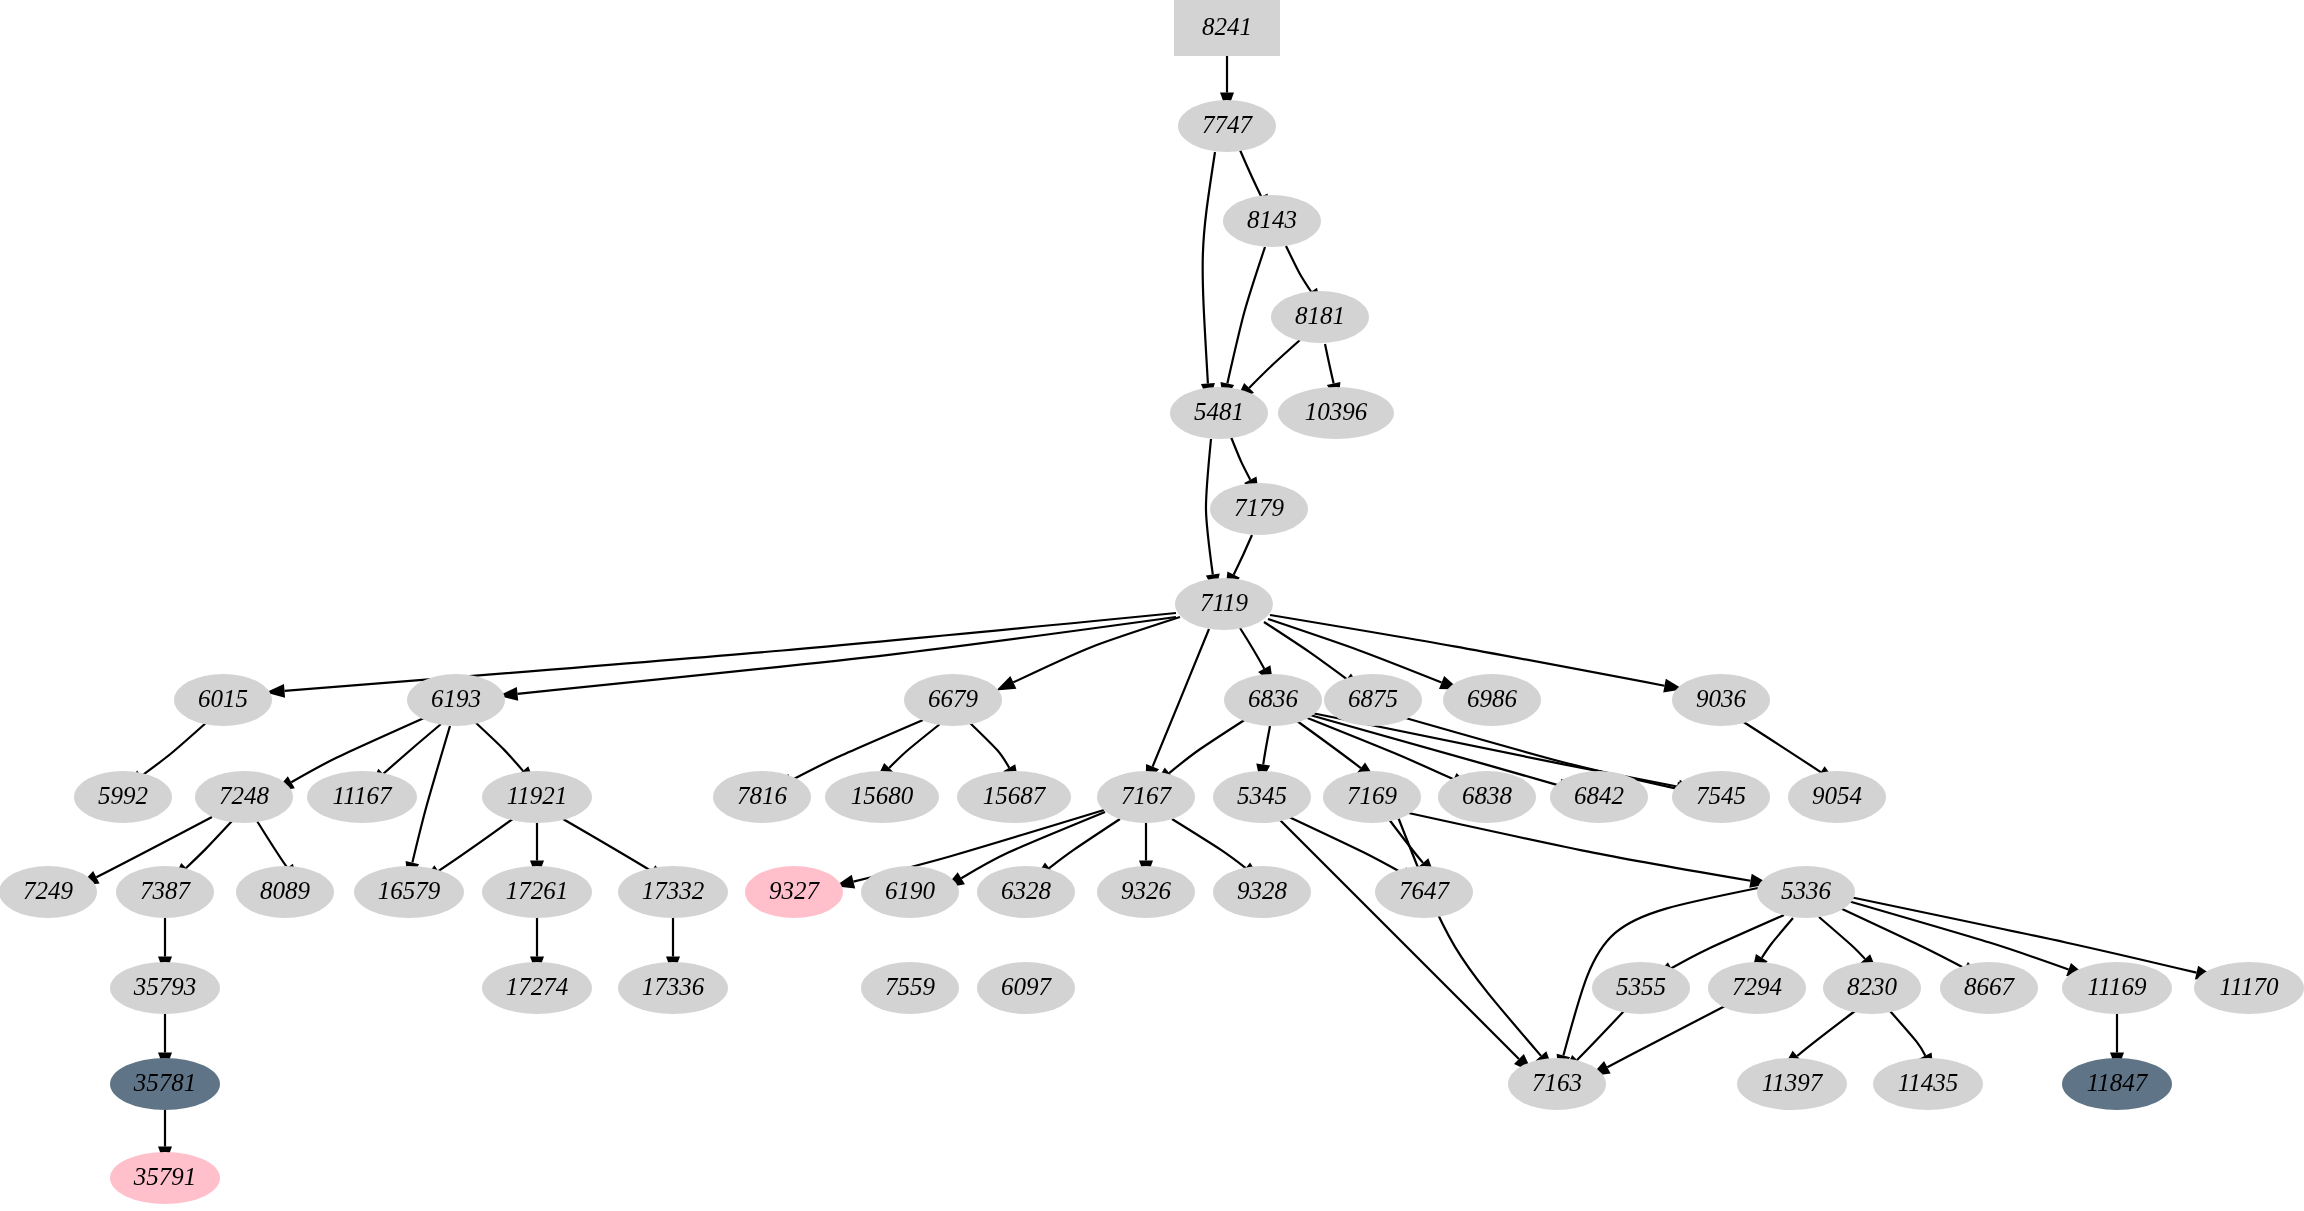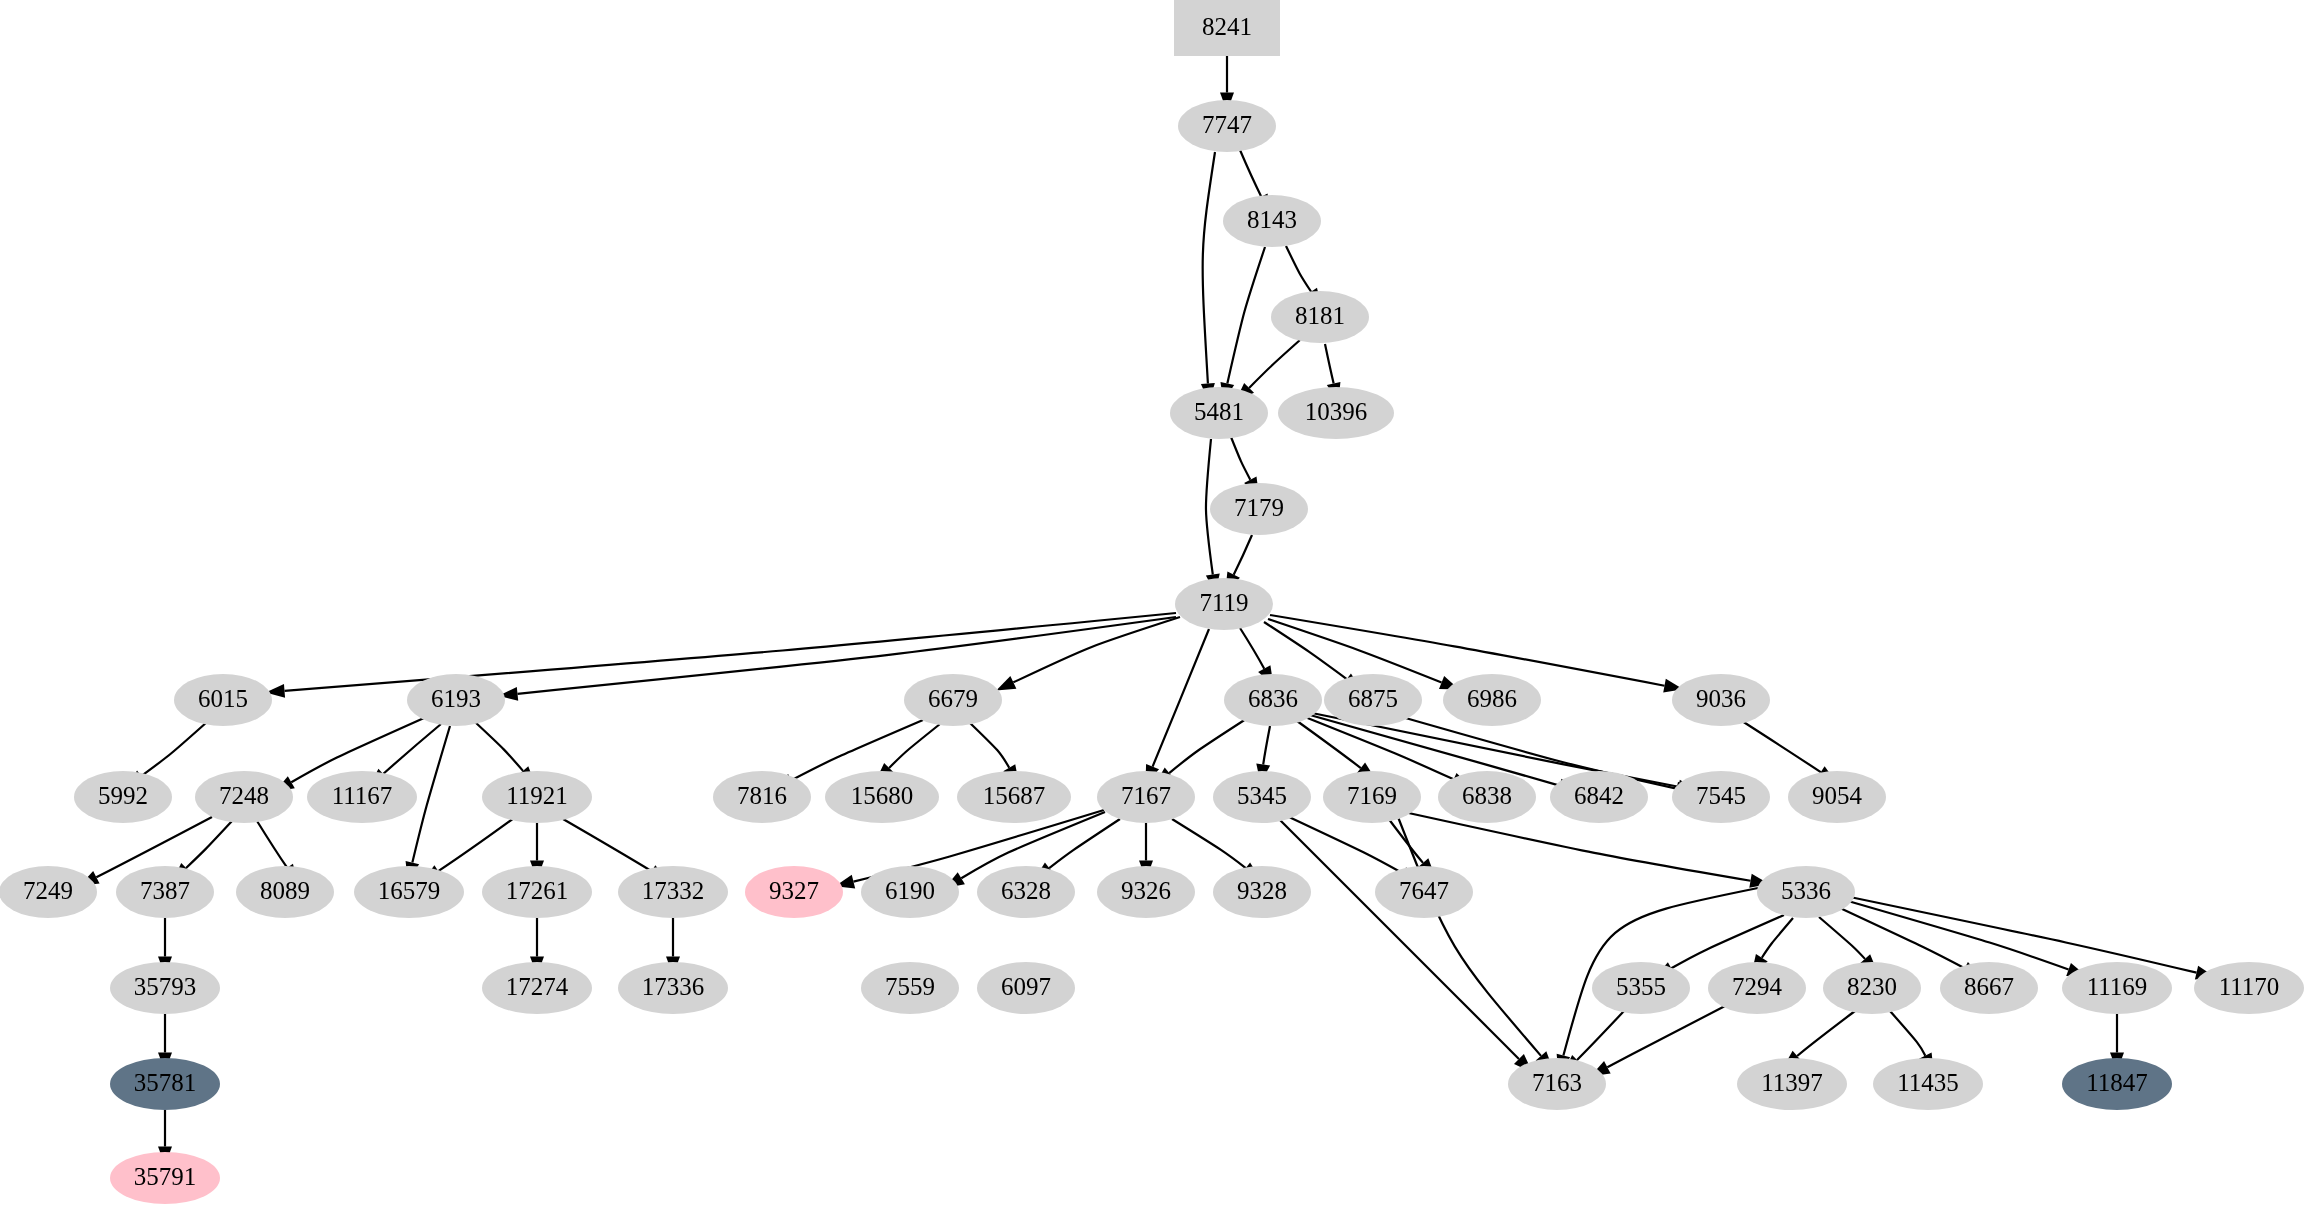--- a/index.html
+++ b/index.html
@@ -6,20 +6,21 @@
     margin: 0;
     padding: 0;
     background: #ffffff;
   }
   #graph-root {
     width: 2304px;
     height: 1211px;
     position: relative;
     background: #ffffff;
     font-family: "Liberation Serif", "DejaVu Serif", serif;
+    font-style: italic;
   }
   svg#graph-canvas {
     display: block;
     width: 2304px;
     height: 1211px;
   }
   .node-shape {
     stroke: none;
   }
   .node-label {

